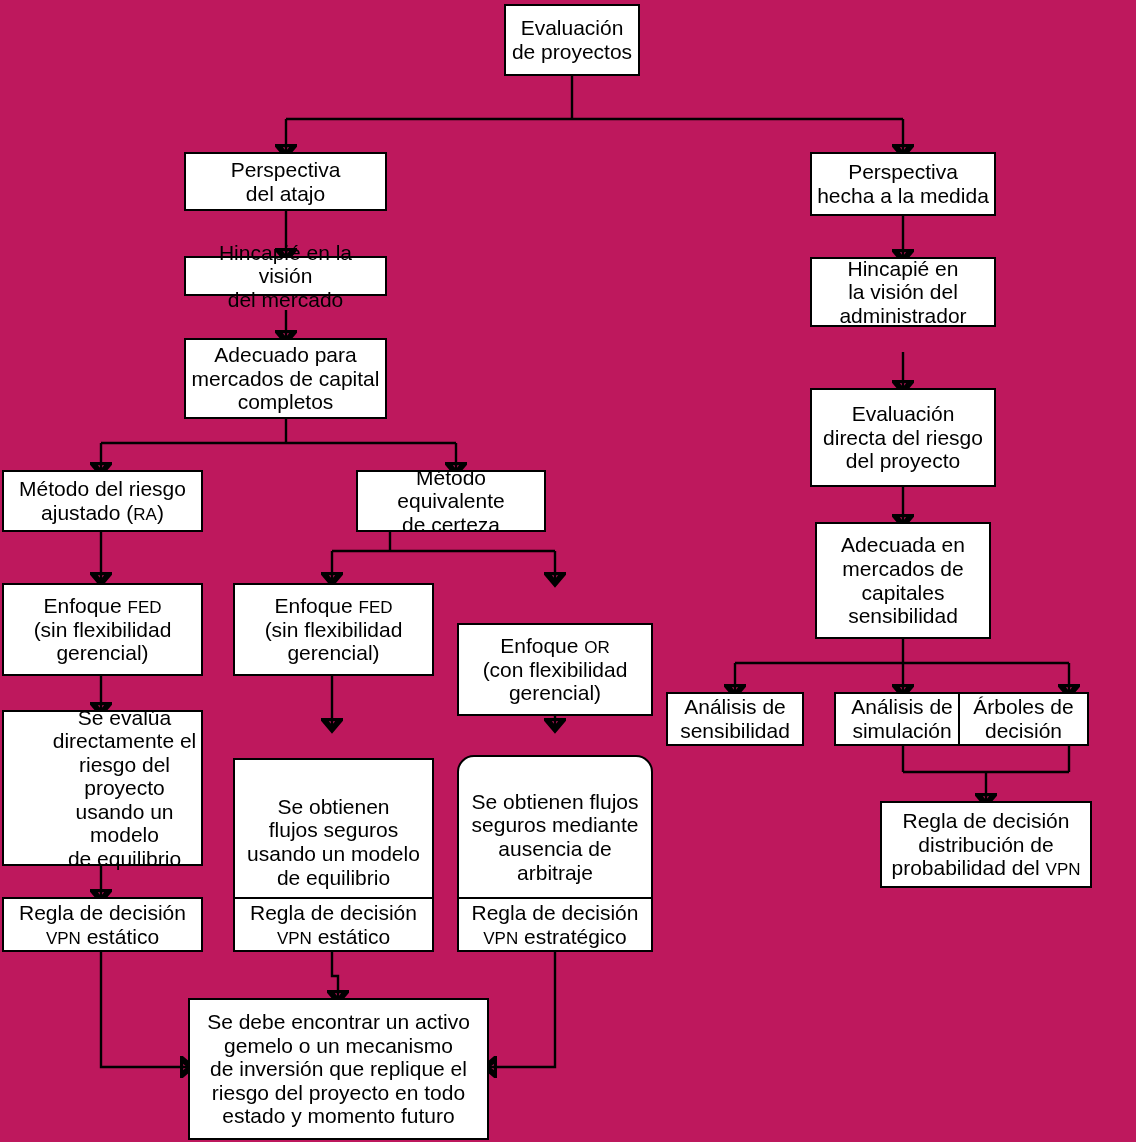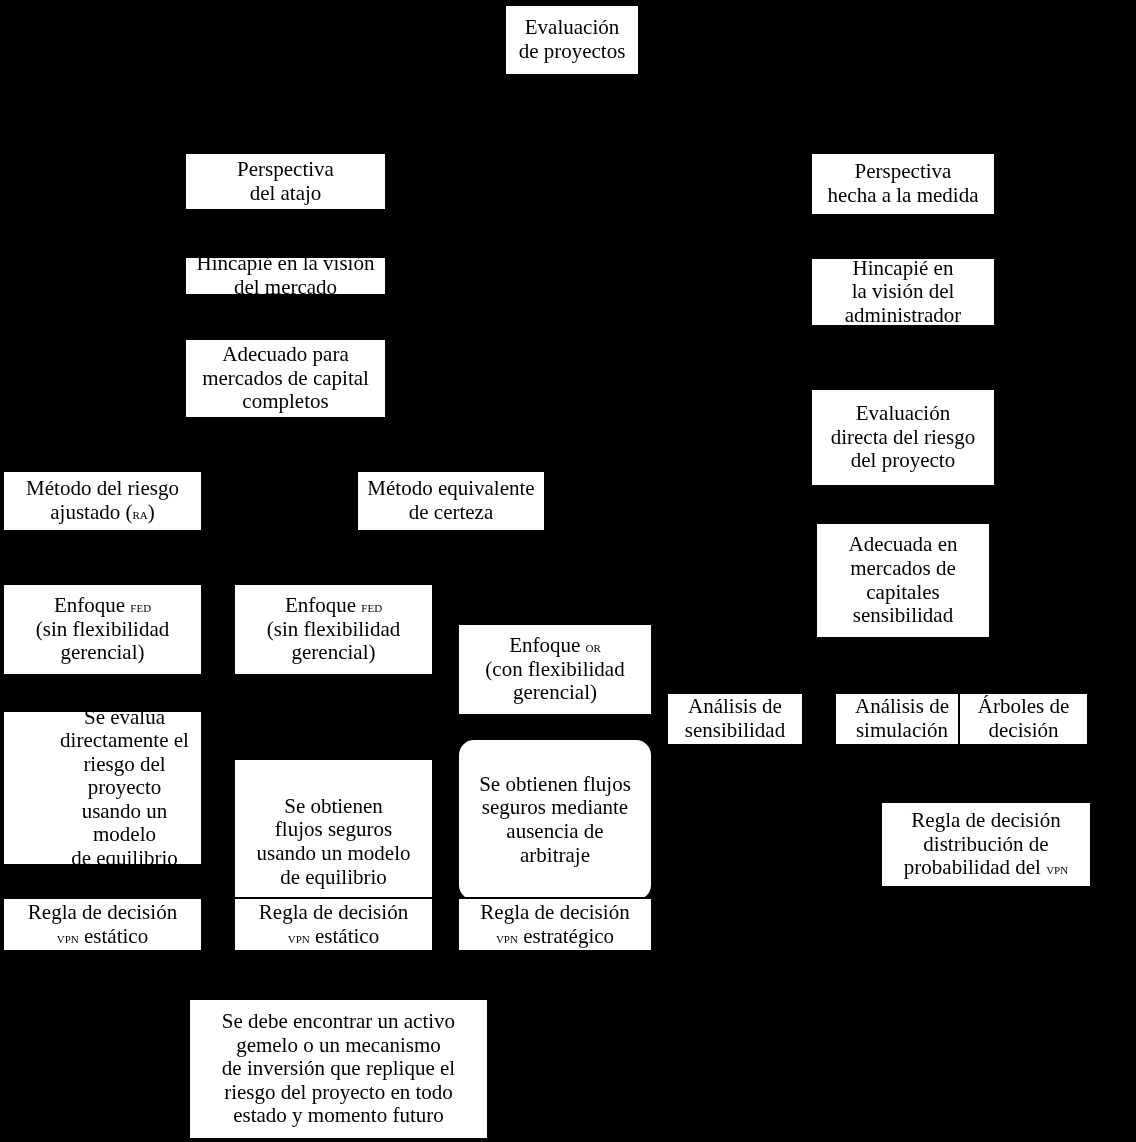--- a/index.html
+++ b/index.html
@@ -4,22 +4,22 @@
 <style>
   html, body {
     margin: 0;
     padding: 0;
     background: #ffffff;
   }
   #canvas {
     position: relative;
     width: 1136px;
     height: 1142px;
-    background: #000000;
-    font-family: Liberation Serif, serif;
+    background: #be185d;
+    font-family: Liberation Sans, sans-serif;
     overflow: hidden;
   }
   .node {
     position: absolute;
     box-sizing: border-box;
     border: 2px solid #000000;
     background: #ffffff;
     display: flex;
     align-items: center;
     justify-content: center;
@@ -27,21 +27,21 @@
     color: #000000;
     font-size: 21px;
     line-height: 1.12;
     padding: 2px 4px;
     z-index: 3;
   }
   .node .txt {
     display: block;
     white-space: pre-line;
   }
-  .sc { font-size: 11px; }
+  .sc { font-size: 17px; }
   svg#edges {
     position: absolute;
     left: 0;
     top: 0;
     width: 1136px;
     height: 1142px;
     z-index: 1;
     pointer-events: none;
   }
   svg#edges path, svg#edges line {
@@ -166,21 +166,21 @@
 de equilibrio</span>
   </div>
 
   <div class="node" style="left:233px; top:758px; width:201px; height:168px;justify-content:center;">
     <span class="txt">Se obtienen
 flujos seguros
 usando un modelo
 de equilibrio</span>
   </div>
 
-  <div class="node" style="left:457px; top:738px; width:196px; height:164px;border-radius:17px;">
+  <div class="node" style="left:457px; top:755px; width:196px; height:164px;border-radius:17px;">
     <span class="txt">Se obtienen flujos
 seguros mediante
 ausencia de
 arbitraje</span>
   </div>
 
   <div class="node" style="left:2px; top:897px; width:201px; height:55px;">
     <span class="txt"><span>Regla de decisión
 </span><span class="sc">VPN</span><span> estático</span></span>
   </div>

